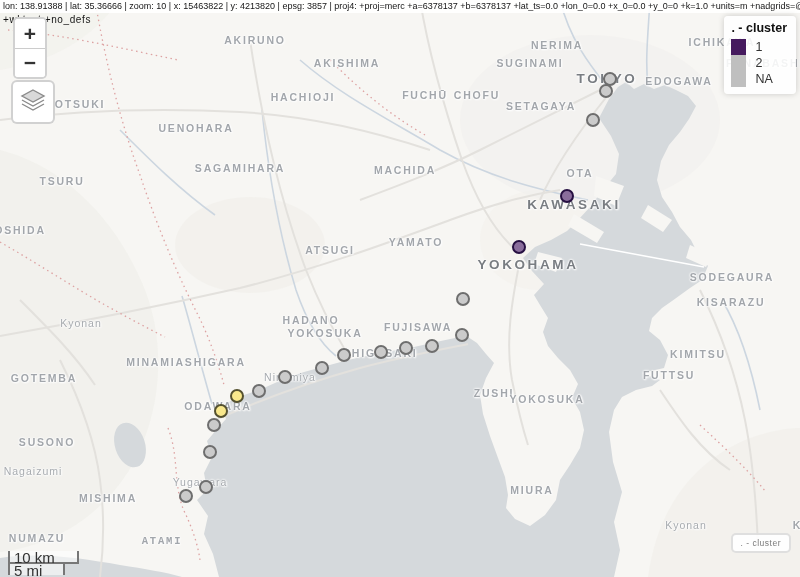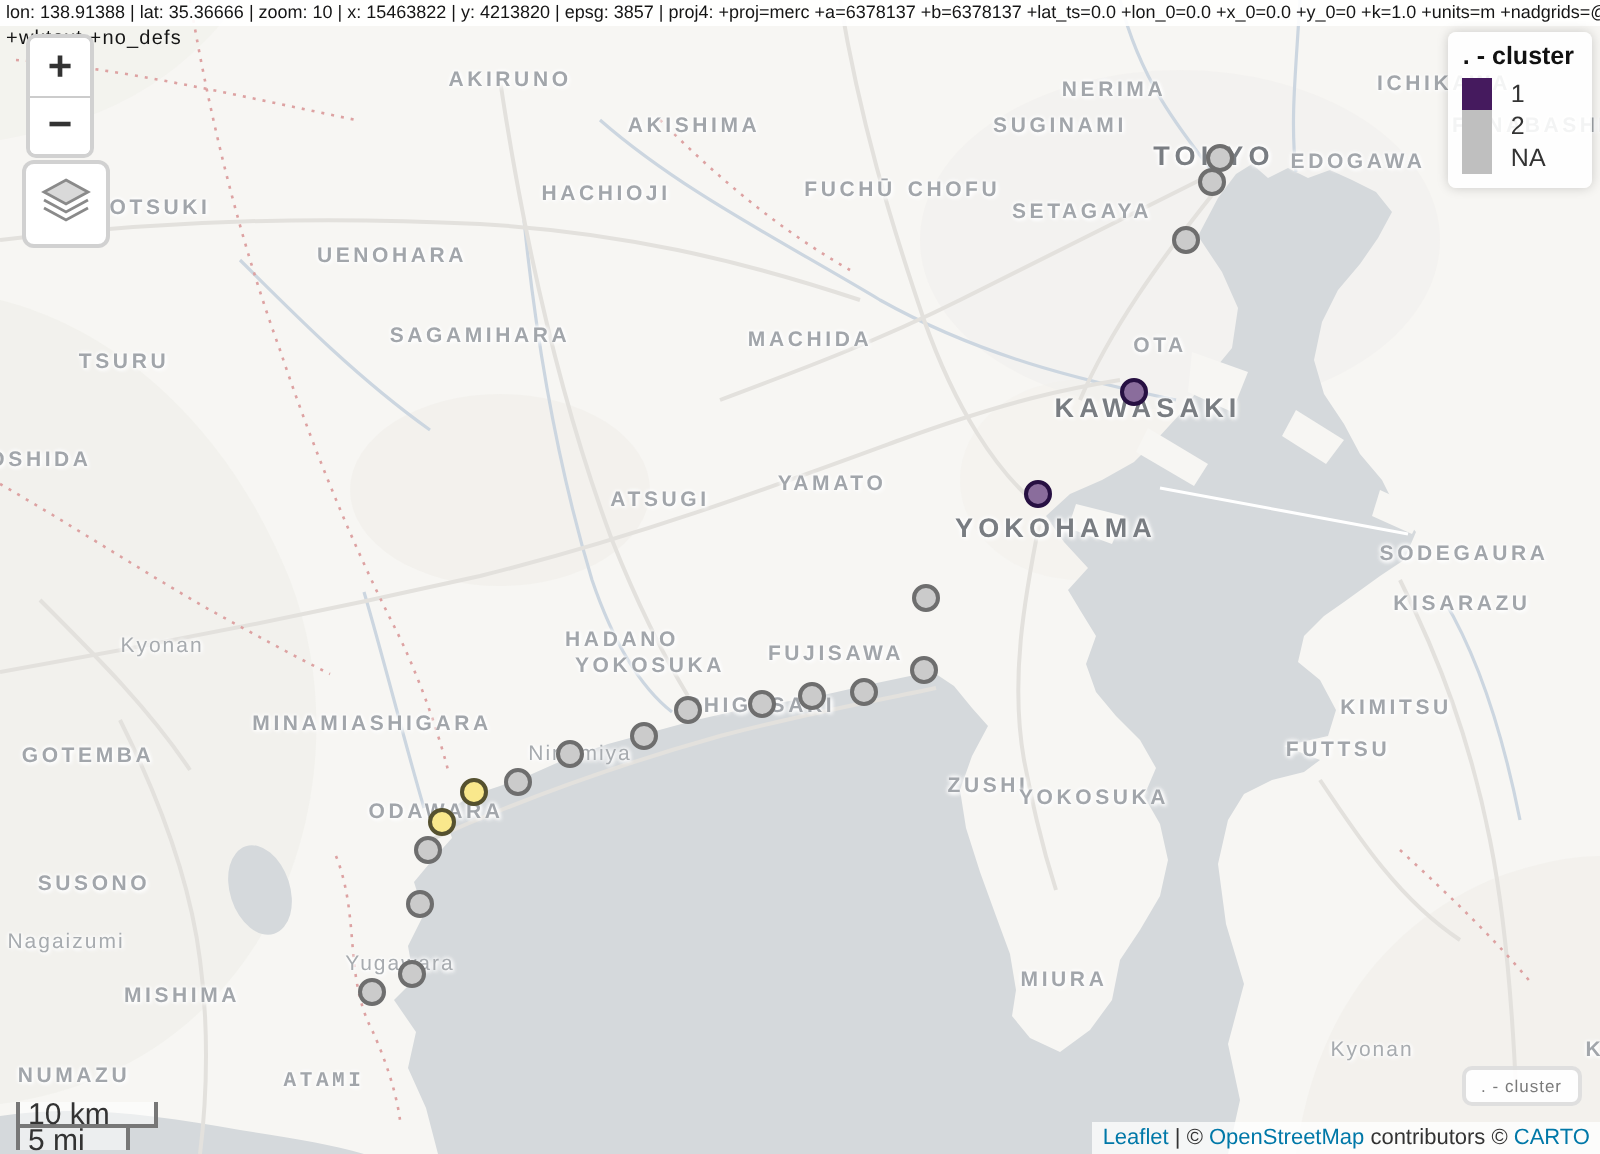--- a/index.html
+++ b/index.html
@@ -194,21 +194,21 @@
       <div class="map-label caps" style="left: 669px; top: 375px;">FUTTSU</div>
       <div class="map-label caps" style="left: 494px; top: 375px; margin-top: 18px;">ZUSHI</div>
       <div class="map-label town" style="left: 290px; top: 377px;">Ninomiya</div>
       <div class="map-label caps" style="left: 44px; top: 378px;">GOTEMBA</div>
       <div class="map-label caps" style="left: 547px; top: 399px;">YOKOSUKA</div>
       <div class="map-label caps" style="left: 218px; top: 406px;">ODAWARA</div>
       <div class="map-label caps" style="left: 47px; top: 442px;">SUSONO</div>
       <div class="map-label town" style="left: 33px; top: 471px;">Nagaizumi</div>
       <div class="map-label town" style="left: 200px; top: 482px;">Yugawara</div>
       <div class="map-label caps" style="left: 532px; top: 490px;">MIURA</div>
-      <div class="map-label caps" style="left: 91px; top: 498px;">MISHIMA</div>
+      <div class="map-label caps" style="left: 108px; top: 498px;">MISHIMA</div>
       <div class="map-label town" style="left: 686px; top: 525px;">Kyonan</div>
       <div class="map-label caps" style="left: 832px; top: 525px;">KAMOGAWA</div>
       <div class="map-label caps" style="left: 37px; top: 538px;">NUMAZU</div>
       <div class="map-label caps" style="left: 162px; top: 541px; font-family: Liberation Mono, monospace;">ATAMI</div>
     </div>
 
   <div class="points-layer">
       <div class="map-point" style="left: 610px; top: 79px; background: rgb(203, 203, 203); border-color: rgb(110, 110, 110);"></div>
       <div class="map-point" style="left: 606px; top: 91px; background: rgb(203, 203, 203); border-color: rgb(110, 110, 110);"></div>
       <div class="map-point" style="left: 593px; top: 120px; background: rgb(203, 203, 203); border-color: rgb(110, 110, 110);"></div>
@@ -269,15 +269,14 @@
       </div>
   </div>
 
   <div class="cluster-toggle">. - cluster</div>
 
   <div class="scale-control">
     <div class="scale-line scale-km">10 km</div>
     <div class="scale-line scale-mi">5 mi</div>
   </div>
 
-  <div class="attribution"><a>Leaflet</a><span> | © </span><a>OpenStreetMap</a><span> contributors © </span><a>CARTO</a></div>
 
 </div>
 
 </body></html>

